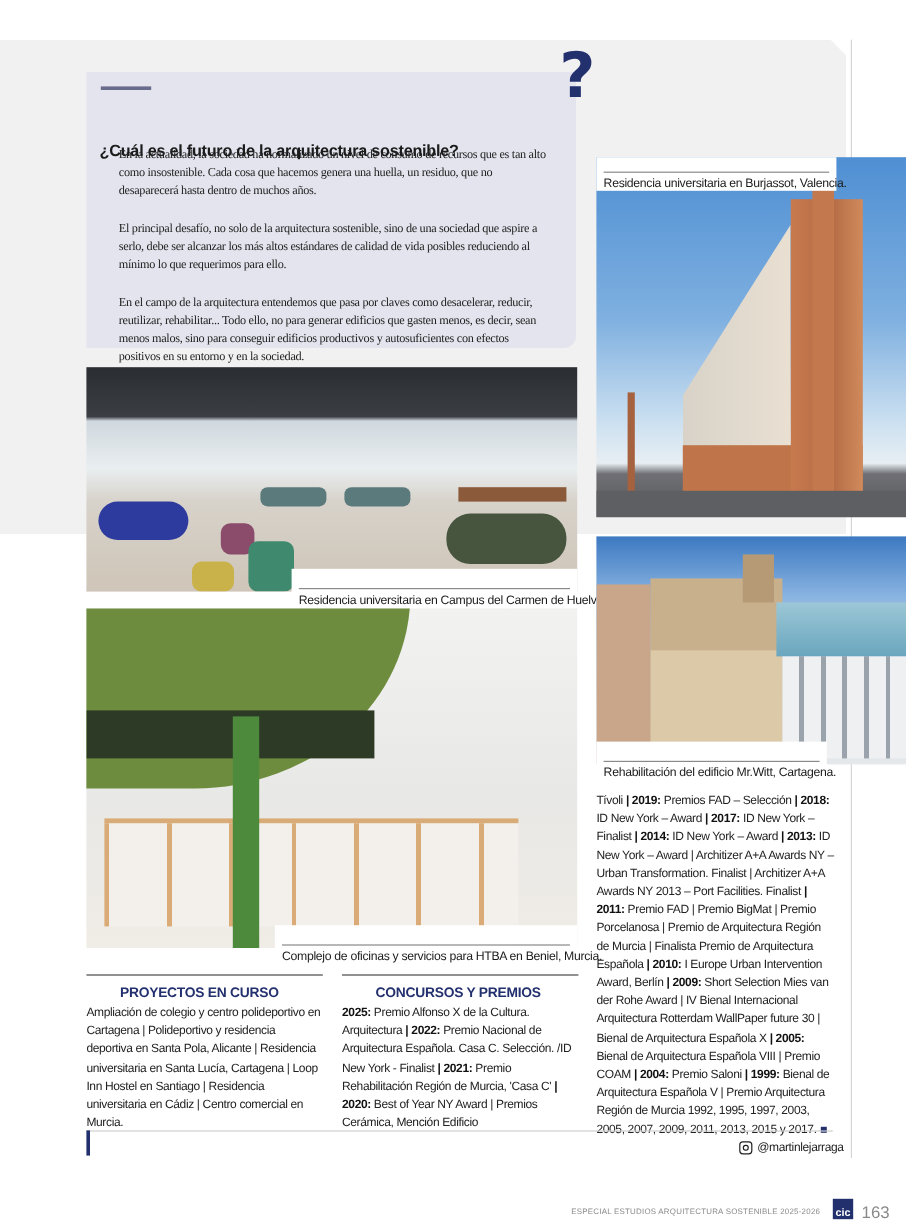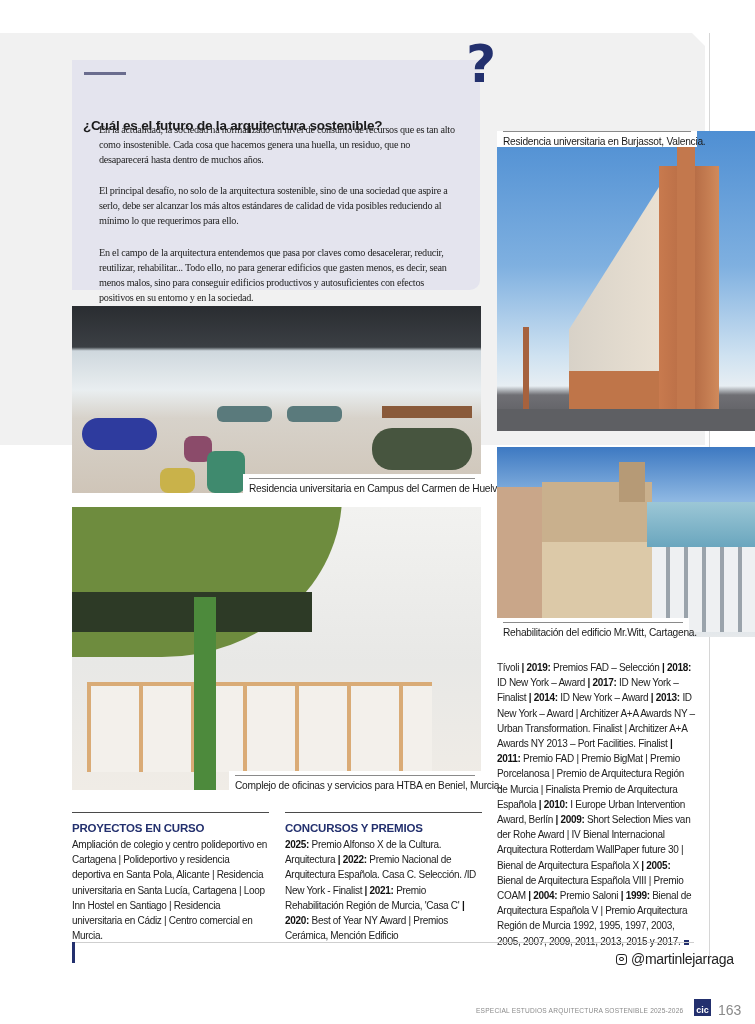--- a/index.html
+++ b/index.html
@@ -27,21 +27,21 @@
     letter-spacing: -0.25px;
   }
   .qbox-body p { margin: 16px; font-family: Liberation Serif, serif; }
   .qmark {
     position: absolute; left: 466px; top: 38px; font-size: 52px; font-weight: bold; color: #23306e;
     font-family: "DejaVu Sans", sans-serif; line-height: 1;
   }
 
   .photo { position: absolute; overflow: hidden; }
   .caption-box {
-    position: absolute; background: #ffffff; padding: 4px 6px 0 6px;
+    position: absolute; background: #ffffff; padding: 16px 6px 0 6px;
     font-size: 10.2px; color: #1b1b1b; letter-spacing: -0.25px; white-space: nowrap; text-align: right;
   }
   .caption-box .rule { height: 1px; background: #8a8a8a; margin-bottom: 4px; }
 
   
   .p-burjassot { left: 497px; top: 131px; width: 258px; height: 300px;
     background: linear-gradient(180deg, #4f8fd3 0%, #7fb0e0 45%, #cfe2f1 75%, #e7eef3 85%, #6f6f74 88%, #56575b 100%); }
   .tower-side { position: absolute; left: 72px; top: 56px; width: 90px; height: 230px; background: linear-gradient(90deg,#d8d2c8,#e9e0d2); clip-path: polygon(100% 0, 100% 100%, 0 100%, 0 62%); }
   .tower-front { position: absolute; left: 162px; top: 35px; width: 60px; height: 245px; background: linear-gradient(90deg,#c87a4e,#b46a44 55%,#d08a5b); }
   .tower-wing { position: absolute; left: 180px; top: 15px; width: 18px; height: 270px; background: #c3784d; }
@@ -77,32 +77,32 @@
   .w-left { position: absolute; left: 0; top: 40px; width: 45px; height: 150px; background: #c9a689; }
   .w-stone { position: absolute; left: 45px; top: 35px; width: 110px; height: 145px; background: #c9b08d; }
   .w-wall { position: absolute; left: 45px; top: 95px; width: 110px; height: 85px; background: #dcc9a8; }
   .w-tower { position: absolute; left: 122px; top: 15px; width: 26px; height: 40px; background: #b69a76; }
   .w-glass { position: absolute; left: 150px; top: 55px; width: 108px; height: 45px; background: linear-gradient(180deg,#9cc7d6,#6aa6be); }
   .w-white { position: absolute; left: 155px; top: 100px; width: 103px; height: 85px; background: repeating-linear-gradient(90deg,#eef0f2 0 14px,#9aa3ab 14px 18px); }
 
   
   .col-rule { position: absolute; height: 1px; background: #4a4a4a; }
   .col-title {
-    position: absolute; font-size: 11.5px; font-weight: bold; color: #23306e; letter-spacing: -0.2px;
+    position: absolute; font-size: 11.5px; font-weight: bold; color: #23306e; letter-spacing: -0.2px; margin-left: 28px;
   }
   .col-body {
     position: absolute; font-size: 10px; line-height: 15.2px; color: #222; letter-spacing: -0.3px;
   }
   .col-body b { color: #111; }
   .end-mark { display: inline-block; width: 5px; height: 5px; background: #23306e; margin-left: 3px; vertical-align: middle; }
 
   .footer-rule { position: absolute; left: 72px; top: 942px; width: 622px; height: 1px; background: #cfcfcf; }
   .footer-accent { position: absolute; left: 72px; top: 942px; width: 3px; height: 21px; background: #23306e; }
   .insta {
-    position: absolute; left: 616px; top: 951px; font-size: 14px; color: #222; display: flex; align-items: center; gap: 4px;
+    position: absolute; left: 616px; top: 951px; font-size: 10px; color: #222; display: flex; align-items: center; gap: 4px;
     letter-spacing: -0.3px;
   }
   .insta-icon { width: 11px; height: 11px; border: 1.5px solid #222; border-radius: 3px; position: relative; }
   .insta-icon::after { content: ""; position: absolute; left: 2px; top: 2px; width: 4px; height: 4px; border: 1.2px solid #222; border-radius: 50%; box-sizing: content-box; width: 2.5px; height: 2.5px; }
 
   .running-footer { position: absolute; left: 476px; top: 1013px; font-size: 6.6px; color: #8a8a8a; letter-spacing: 0.2px; transform: translateY(-6px); }
   .cic-logo { position: absolute; left: 694px; top: 999px; width: 17px; height: 17px; background: #23306e; color: #fff; font-size: 9px; text-align: center; line-height: 22px; font-weight: bold; }
   .page-num { position: absolute; left: 718px; top: 1002px; font-size: 14px; color: #8a8a8a; }
 </style>
 </head>

